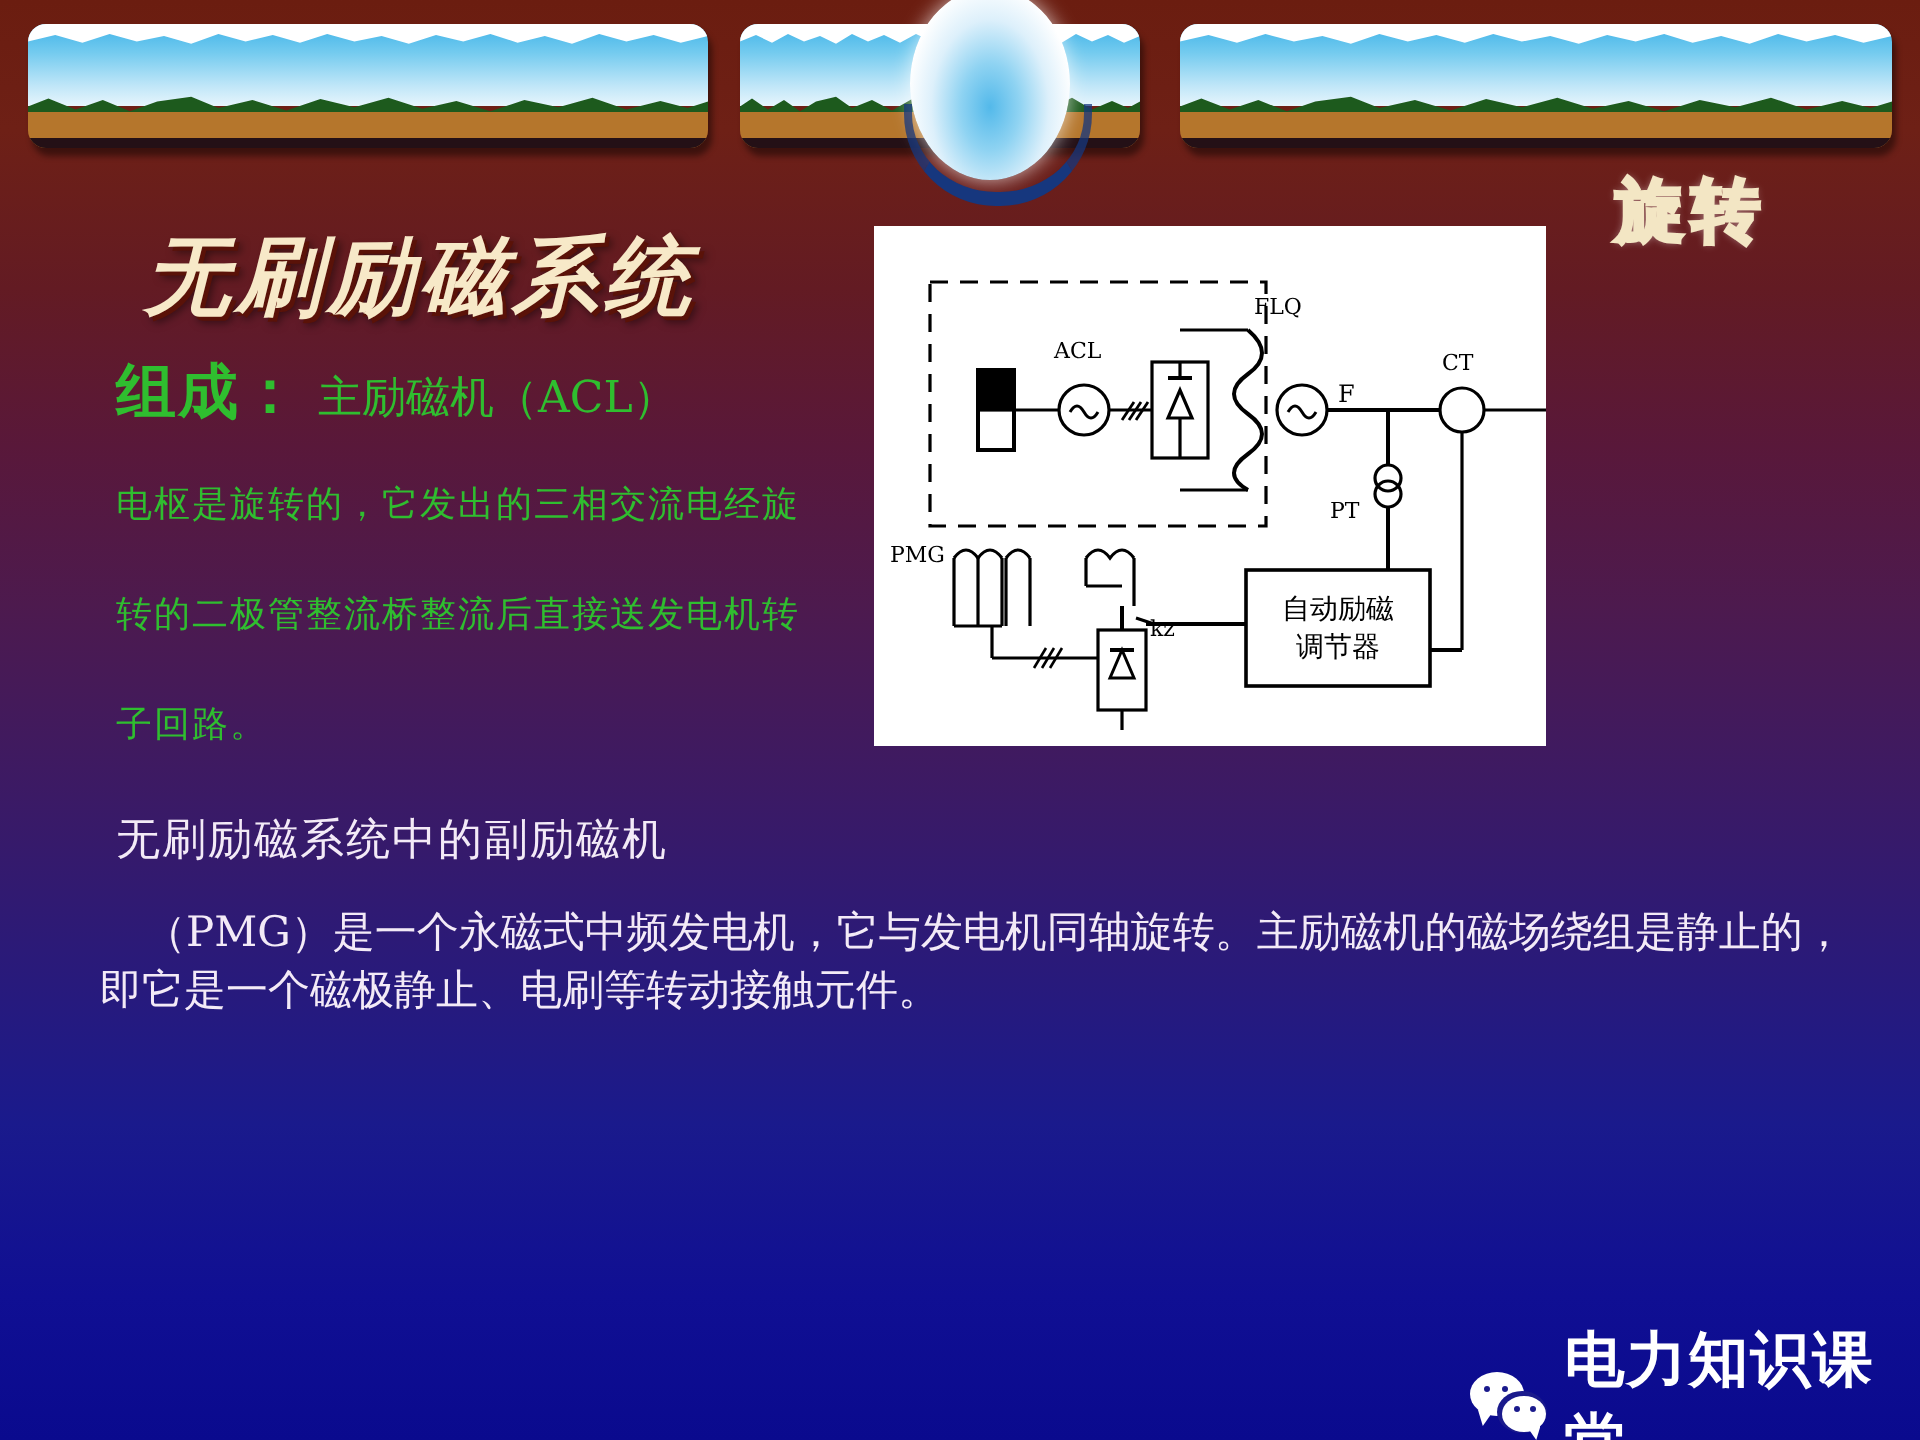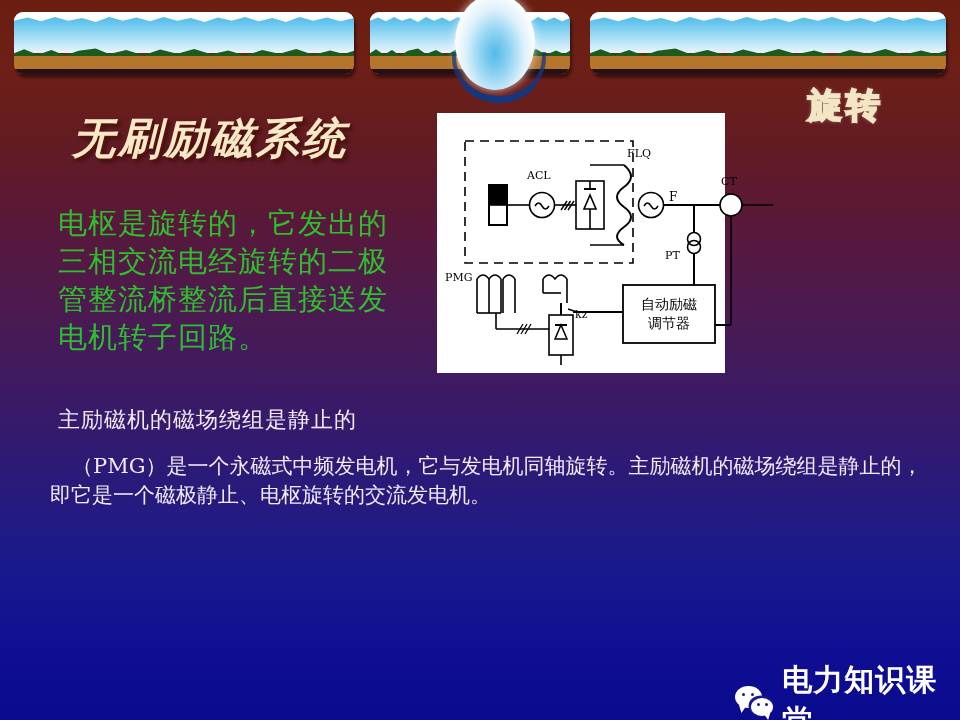--- a/index.html
+++ b/index.html
@@ -69,22 +69,22 @@
      letter-spacing:4px;color:#7a2415;
      -webkit-text-stroke:2px #f3e6c4;
      text-shadow:0 0 4px rgba(255,255,255,.55);}
 
   
   .tblock{position:absolute;}
   #green-heading{left:58px;top:176px;width:380px;color:#2fbe2f;
      font-family:"DejaVu Serif",serif;}
   #green-heading .h-big{font-size:30px;font-weight:bold;letter-spacing:1px;}
   #green-heading .h-small{font-size:22px;margin-left:8px;}
-  #green-body{left:58px;top:204px;width:350px;color:#2fbe2f;
-     font-family:"DejaVu Serif",serif;font-size:29px;line-height:38px;letter-spacing:1px;}
+  #green-body{left:58px;top:225px;width:350px;color:#2fbe2f;
+     font-family:"DejaVu Serif",serif;font-size:18px;line-height:55px;letter-spacing:1px;}
 
   #white-line{left:58px;top:405px;color:#f3eaf7;
      font-family:"DejaVu Serif",serif;font-size:22px;letter-spacing:1px;}
   #para-pmg{left:50px;top:452px;width:880px;color:#f3eaf7;
      font-family:"DejaVu Serif",serif;font-size:21px;line-height:29px;letter-spacing:0px;text-indent:22px;}
   #para-last{left:50px;top:527px;width:880px;color:#f3eaf7;
      font-family:"DejaVu Serif",serif;font-size:21px;line-height:30px;text-indent:22px;}
 
   
   #footer-logo{position:absolute;left:735px;top:660px;display:flex;align-items:center;gap:9px;}
@@ -93,21 +93,21 @@
   #wechat-icon .b1:after{content:"";position:absolute;left:4px;bottom:-5px;width:8px;height:8px;background:#fff;
      -webkit-clip-path:polygon(0 0,100% 0,30% 100%);clip-path:polygon(0 0,100% 0,30% 100%);}
   #wechat-icon .b2{position:absolute;right:0;bottom:0;width:22px;height:18px;background:#fff;border-radius:50%;
      box-shadow:-1px -1px 0 1.5px #1a1a8c;}
   #wechat-icon .b2:after{content:"";position:absolute;right:3px;bottom:-4px;width:7px;height:7px;background:#fff;
      -webkit-clip-path:polygon(0 0,100% 0,70% 100%);clip-path:polygon(0 0,100% 0,70% 100%);}
   #wechat-icon .d{position:absolute;width:3px;height:3px;background:#1a1a8c;border-radius:50%;}
   #footer-label{color:#ffffff;font-family:"DejaVu Serif",serif;font-size:30px;font-weight:bold;letter-spacing:1px;}
 
   
-  #diagram-panel{position:absolute;left:437px;top:113px;width:288px;height:260px;background:#ffffff;}
+  #diagram-panel{position:absolute;left:437px;top:113px;width:336px;height:260px;background:#ffffff;}
   #diagram-svg{display:block;width:336px;height:260px;}
 </style>
 </head>
 <body>
 
 <div id="slide">
 
   <div class="banner-strip" id="banner-left">
     <div class="sky"></div>
     <div class="snowcap"></div>
@@ -125,24 +125,27 @@
     <div class="snowcap"></div>
     <div class="hills"></div>
     <div class="ground"></div>
   </div>
   <div id="banner-globe"></div>
   <div id="banner-globe-arc"></div>
 
   <div id="main-title">无刷励磁系统</div>
   <div id="rotate-badge">旋转</div>
 
+  <div class="tblock" id="green-heading">
+    <span class="h-big">组成：</span><span class="h-small">主励磁机（ACL）</span>
+  </div>
   <div class="tblock" id="green-body">电枢是旋转的，它发出的三相交流电经旋转的二极管整流桥整流后直接送发电机转子回路。</div>
 
-  <div class="tblock" id="white-line">主励磁机的磁场绕组是静止的</div>
-  <div class="tblock" id="para-pmg">（PMG）是一个永磁式中频发电机，它与发电机同轴旋转。主励磁机的磁场绕组是静止的，即它是一个磁极静止、电枢旋转的交流发电机。</div>
+  <div class="tblock" id="white-line">无刷励磁系统中的副励磁机</div>
+  <div class="tblock" id="para-pmg">（PMG）是一个永磁式中频发电机，它与发电机同轴旋转。主励磁机的磁场绕组是静止的，即它是一个磁极静止、电刷等转动接触元件。</div>
 
   <div id="diagram-panel">
     <svg id="diagram-svg" viewBox="0 0 336 260">
       <g stroke="#000" fill="none" stroke-width="1.6">
 
         <rect x="28" y="28" width="168" height="122" stroke-dasharray="9 6"></rect>
 
         <rect x="52" y="72" width="18" height="40" fill="#fff" stroke-width="2"></rect>
         <rect x="52" y="72" width="18" height="20" fill="#000" stroke="#000"></rect>
         <line x1="70" y1="92" x2="93" y2="92"></line>

